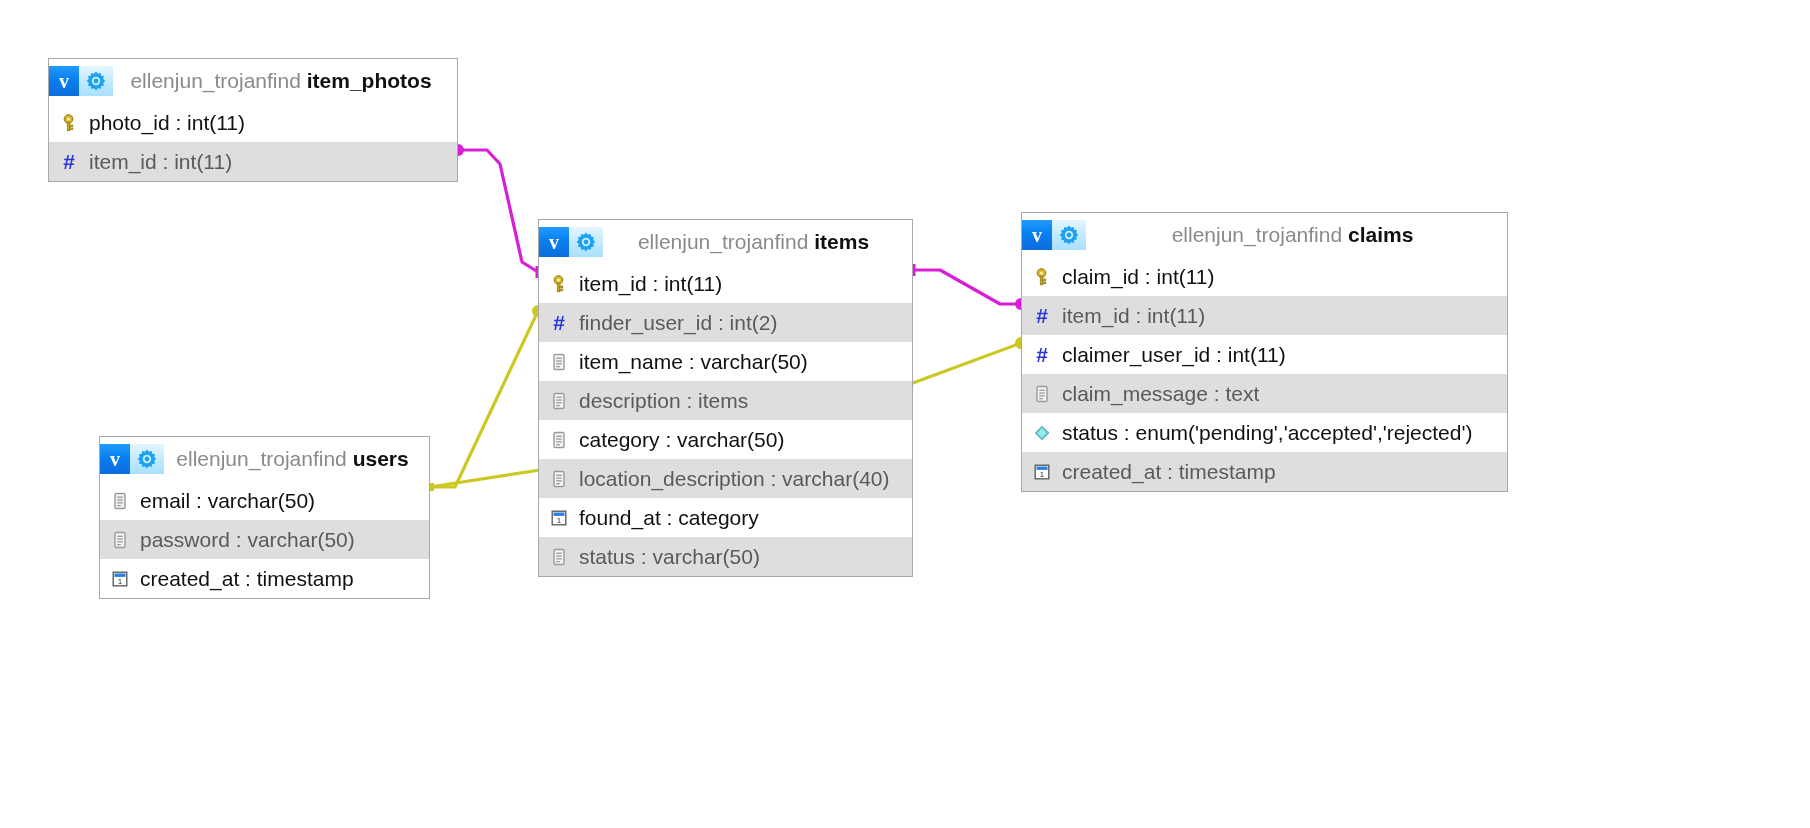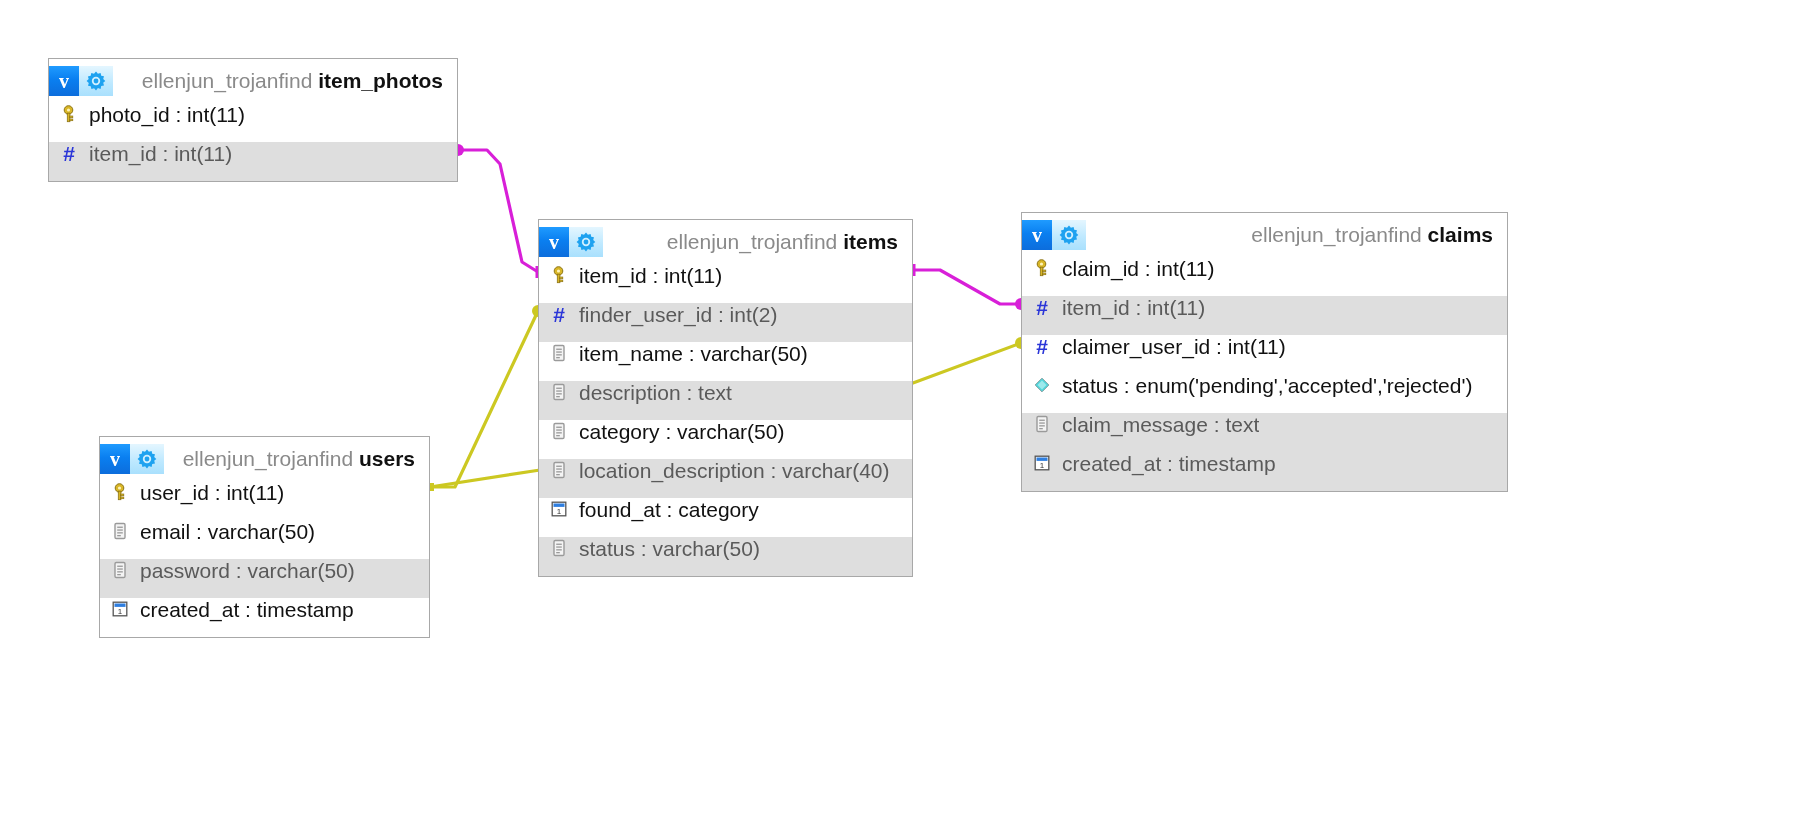--- a/index.html
+++ b/index.html
@@ -45,32 +45,32 @@
     display:flex;align-items:center;justify-content:center;
     line-height:1;
   }
   .badge-gear{
     width:34px;height:30px;
     background:linear-gradient(180deg,#e4f6ff 0%,#bfe9ff 55%,#a9e0fd 100%);
     display:flex;align-items:center;justify-content:center;
   }
   .hdr-title{
     flex:1 1 auto;
-    text-align:right;
+    text-align:center;
     font-size:21px;
     color:#8a8a8a;
     white-space:nowrap;
     padding:0 14px 0 6px;
     letter-spacing:0;
   }
   .hdr-title b{color:#111111;font-weight:bold;}
 
   .row{
     display:flex;
-    align-items:flex-start;
+    align-items:center;
     height:39px;
     padding-left:9px;
     box-sizing:border-box;
     font-size:21px;
     white-space:nowrap;
     color:#111111;
   }
   .row.alt{background:#dedede;color:#5a5a5a;}
   .row .ic{
     width:22px;height:22px;
@@ -196,21 +196,21 @@
         <div class="row alt">
           <span class="ic">
             <svg width="20" height="20" viewBox="0 0 20 20">
               <rect x="5" y="2.5" width="10" height="15" rx="1.2" fill="#f4f4f4" stroke="#9a9a9a" stroke-width="1.4"></rect>
               <rect x="7.2" y="5.6" width="5.6" height="1.3" fill="#9a9a9a"></rect>
               <rect x="7.2" y="8.4" width="5.6" height="1.3" fill="#9a9a9a"></rect>
               <rect x="7.2" y="11.2" width="5.6" height="1.3" fill="#9a9a9a"></rect>
               <rect x="7.2" y="14" width="3.6" height="1.3" fill="#9a9a9a"></rect>
             </svg>
           </span>
-          <span class="txt">description : text</span>
+          <span class="txt">description : items</span>
         </div>
         <div class="row">
           <span class="ic">
             <svg width="20" height="20" viewBox="0 0 20 20">
               <rect x="5" y="2.5" width="10" height="15" rx="1.2" fill="#f4f4f4" stroke="#9a9a9a" stroke-width="1.4"></rect>
               <rect x="7.2" y="5.6" width="5.6" height="1.3" fill="#9a9a9a"></rect>
               <rect x="7.2" y="8.4" width="5.6" height="1.3" fill="#9a9a9a"></rect>
               <rect x="7.2" y="11.2" width="5.6" height="1.3" fill="#9a9a9a"></rect>
               <rect x="7.2" y="14" width="3.6" height="1.3" fill="#9a9a9a"></rect>
             </svg>
@@ -283,40 +283,40 @@
             <span class="ic-hash">#</span>
           </span>
           <span class="txt">item_id : int(11)</span>
         </div>
         <div class="row">
           <span class="ic">
             <span class="ic-hash">#</span>
           </span>
           <span class="txt">claimer_user_id : int(11)</span>
         </div>
+        <div class="row alt">
+          <span class="ic">
+            <svg width="20" height="20" viewBox="0 0 20 20">
+              <rect x="5" y="2.5" width="10" height="15" rx="1.2" fill="#f4f4f4" stroke="#9a9a9a" stroke-width="1.4"></rect>
+              <rect x="7.2" y="5.6" width="5.6" height="1.3" fill="#9a9a9a"></rect>
+              <rect x="7.2" y="8.4" width="5.6" height="1.3" fill="#9a9a9a"></rect>
+              <rect x="7.2" y="11.2" width="5.6" height="1.3" fill="#9a9a9a"></rect>
+              <rect x="7.2" y="14" width="3.6" height="1.3" fill="#9a9a9a"></rect>
+            </svg>
+          </span>
+          <span class="txt">claim_message : text</span>
+        </div>
         <div class="row">
           <span class="ic">
             <svg width="20" height="20" viewBox="0 0 20 20">
               <polygon points="10,3.2 16.8,10 10,16.8 3.2,10" fill="#4fd8dd" stroke="#7e9a9c" stroke-width="1"></polygon>
               <polygon points="10,5.6 14.4,10 10,14.4 5.6,10" fill="#a9ecef" opacity="0.85"></polygon>
             </svg>
           </span>
           <span class="txt">status : enum('pending','accepted','rejected')</span>
-        </div>
-        <div class="row alt">
-          <span class="ic">
-            <svg width="20" height="20" viewBox="0 0 20 20">
-              <rect x="5" y="2.5" width="10" height="15" rx="1.2" fill="#f4f4f4" stroke="#9a9a9a" stroke-width="1.4"></rect>
-              <rect x="7.2" y="5.6" width="5.6" height="1.3" fill="#9a9a9a"></rect>
-              <rect x="7.2" y="8.4" width="5.6" height="1.3" fill="#9a9a9a"></rect>
-              <rect x="7.2" y="11.2" width="5.6" height="1.3" fill="#9a9a9a"></rect>
-              <rect x="7.2" y="14" width="3.6" height="1.3" fill="#9a9a9a"></rect>
-            </svg>
-          </span>
-          <span class="txt">claim_message : text</span>
         </div>
         <div class="row alt">
           <span class="ic">
             <svg width="20" height="20" viewBox="0 0 20 20">
               <rect x="3.2" y="3.2" width="13.6" height="13.6" fill="#ffffff" stroke="#555555" stroke-width="1.3"></rect>
               <rect x="4.5" y="4.5" width="11" height="3.4" fill="#2f7fe0"></rect>
               <text x="10" y="15.2" font-size="8" font-family="Liberation Sans, sans-serif" text-anchor="middle" fill="#333333">1</text>
             </svg>
           </span>
           <span class="txt">created_at : timestamp</span>
@@ -332,32 +332,20 @@
                 <circle cx="11" cy="11" r="4.2" fill="#cfefff"></circle>
                 <circle cx="11" cy="11" r="2.4" fill="#1ea2f0"></circle>
               </svg>
             </div>
           </div>
           <div class="hdr-title"><span>ellenjun_trojanfind</span> <b>users</b></div>
         </div>
         <div class="row">
           <span class="ic">
             <svg width="20" height="20" viewBox="0 0 20 20">
-              <circle cx="9.5" cy="6" r="4.3" fill="#d9b626" stroke="#8d7414" stroke-width="1"></circle>
-              <circle cx="9.5" cy="6" r="1.6" fill="#fdf3b8"></circle>
-              <rect x="8.3" y="9.2" width="2.6" height="8.5" fill="#d9b626" stroke="#8d7414" stroke-width="0.8"></rect>
-              <rect x="10.6" y="12" width="3.2" height="1.7" fill="#d9b626" stroke="#8d7414" stroke-width="0.7"></rect>
-              <rect x="10.6" y="15" width="3.2" height="1.7" fill="#d9b626" stroke="#8d7414" stroke-width="0.7"></rect>
-            </svg>
-          </span>
-          <span class="txt">user_id : int(11)</span>
-        </div>
-        <div class="row">
-          <span class="ic">
-            <svg width="20" height="20" viewBox="0 0 20 20">
               <rect x="5" y="2.5" width="10" height="15" rx="1.2" fill="#f4f4f4" stroke="#9a9a9a" stroke-width="1.4"></rect>
               <rect x="7.2" y="5.6" width="5.6" height="1.3" fill="#9a9a9a"></rect>
               <rect x="7.2" y="8.4" width="5.6" height="1.3" fill="#9a9a9a"></rect>
               <rect x="7.2" y="11.2" width="5.6" height="1.3" fill="#9a9a9a"></rect>
               <rect x="7.2" y="14" width="3.6" height="1.3" fill="#9a9a9a"></rect>
             </svg>
           </span>
           <span class="txt">email : varchar(50)</span>
         </div>
         <div class="row alt">

